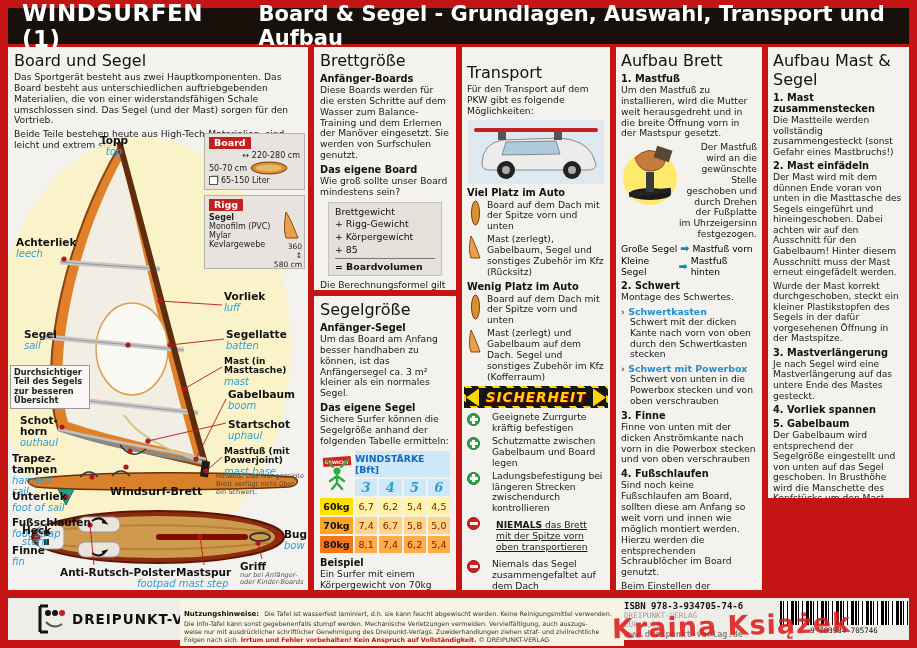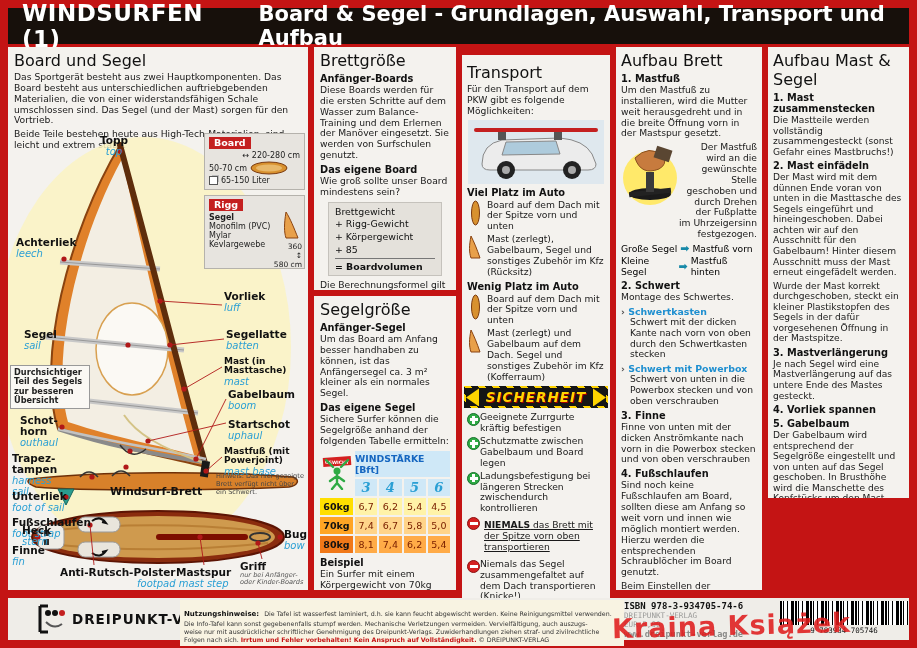--- a/index.html
+++ b/index.html
@@ -6,21 +6,21 @@
   .poster{position:relative;width:917px;height:648px;background:#c41414;font-family:"DejaVu Sans",sans-serif;overflow:hidden;}
   
   .titlebar{position:absolute;left:8px;top:8px;width:901px;height:36px;background:#17100b;color:#fff;display:flex;align-items:center;padding-left:14px;box-sizing:border-box;}
   .titlebar .brand{font-size:23px;font-weight:bold;letter-spacing:.5px;margin-right:30px;}
   .titlebar .rest{font-size:21px;font-weight:bold;}
   
   .col{position:absolute;background:#f4f2ee;box-sizing:border-box;padding:4px 6px;overflow:hidden;}
   .c1{left:8px;top:47px;width:300px;height:543px;}
   .c2a{left:314px;top:47px;width:142px;height:243px;}
   .c2b{left:314px;top:296px;width:142px;height:294px;}
-  .c3{left:462px;top:55px;width:148px;height:543px;padding:8px 5px;}
+  .c3{left:462px;top:47px;width:148px;height:543px;padding:16px 5px;}
   .c4{left:616px;top:47px;width:146px;height:543px;padding:4px 5px;}
   .c5{left:768px;top:47px;width:141px;height:451px;padding:4px 5px;}
   .h1{font-size:16px;font-weight:normal;color:#111;margin:0 0 2px;}
   .sub{font-weight:bold;font-size:9.8px;margin:3px 0 1px;color:#111;}
   p,.p{margin:0 0 3px;font-size:9.2px;line-height:1.18;color:#1a1a1a;}
   .en{color:#2a9fd4;font-style:italic;font-size:10px;font-weight:normal;display:block;line-height:1.1;}
   
   .diagram{position:absolute;left:0;top:86px;width:300px;height:457px;}
   .lbl{position:absolute;font-size:10.5px;font-weight:bold;color:#111;line-height:1.05;}
   .lbl.small{font-size:9px;}
@@ -50,21 +50,21 @@
   .r3l{background:#f07818;}.r3v{background:#ffab47;}
   
   .caritem{display:flex;gap:4px;margin:2px 0;}
   .caritem .ic{flex:0 0 16px;display:flex;justify-content:center;}
   .sich{margin:4px -3px;background:repeating-linear-gradient(45deg,#151515 0 5px,#ffd400 5px 10px);padding:2px;}
   .sichin{display:flex;align-items:stretch;background:#151515;}
   .sich .arr{width:13px;background:#ffd400;}
   .sich .arrL{clip-path:polygon(100% 0,0 50%,100% 100%);}
   .sich .arrR{clip-path:polygon(0 0,100% 50%,0 100%);}
   .sich .txt{flex:1;text-align:center;color:#ffd400;font-weight:bold;font-size:13.5px;letter-spacing:1px;font-style:italic;text-shadow:1px 1px 0 #a00000;padding:1px 0;}
-  .okitem,.noitem{display:flex;gap:0;margin:2px 0;}
+  .okitem,.noitem{display:flex;gap:12px;margin:2px 0;}
   .dotic{flex:0 0 11px;height:11px;border-radius:50%;margin-top:1px;position:relative;}
   .ok{background:#2eaa44;border:1px solid #17702a;}
   .ok::after{content:"";position:absolute;left:4px;top:1.5px;width:3px;height:8px;background:#fff;}
   .ok::before{content:"";position:absolute;left:1.5px;top:4px;width:8px;height:3px;background:#fff;}
   .no{background:#d42020;border:1px solid #8c0f0f;}
   .no::before{content:"";position:absolute;left:1.5px;top:4px;width:8px;height:3px;background:#fff;}
   
   .handimg{float:left;margin:0 4px 2px 0;}
   .arrowrow{display:flex;align-items:center;gap:3px;font-size:9.2px;margin:1px 0;clear:both;}
   .tealarrow{color:#1789a8;font-size:11px;font-weight:bold;line-height:1;}

